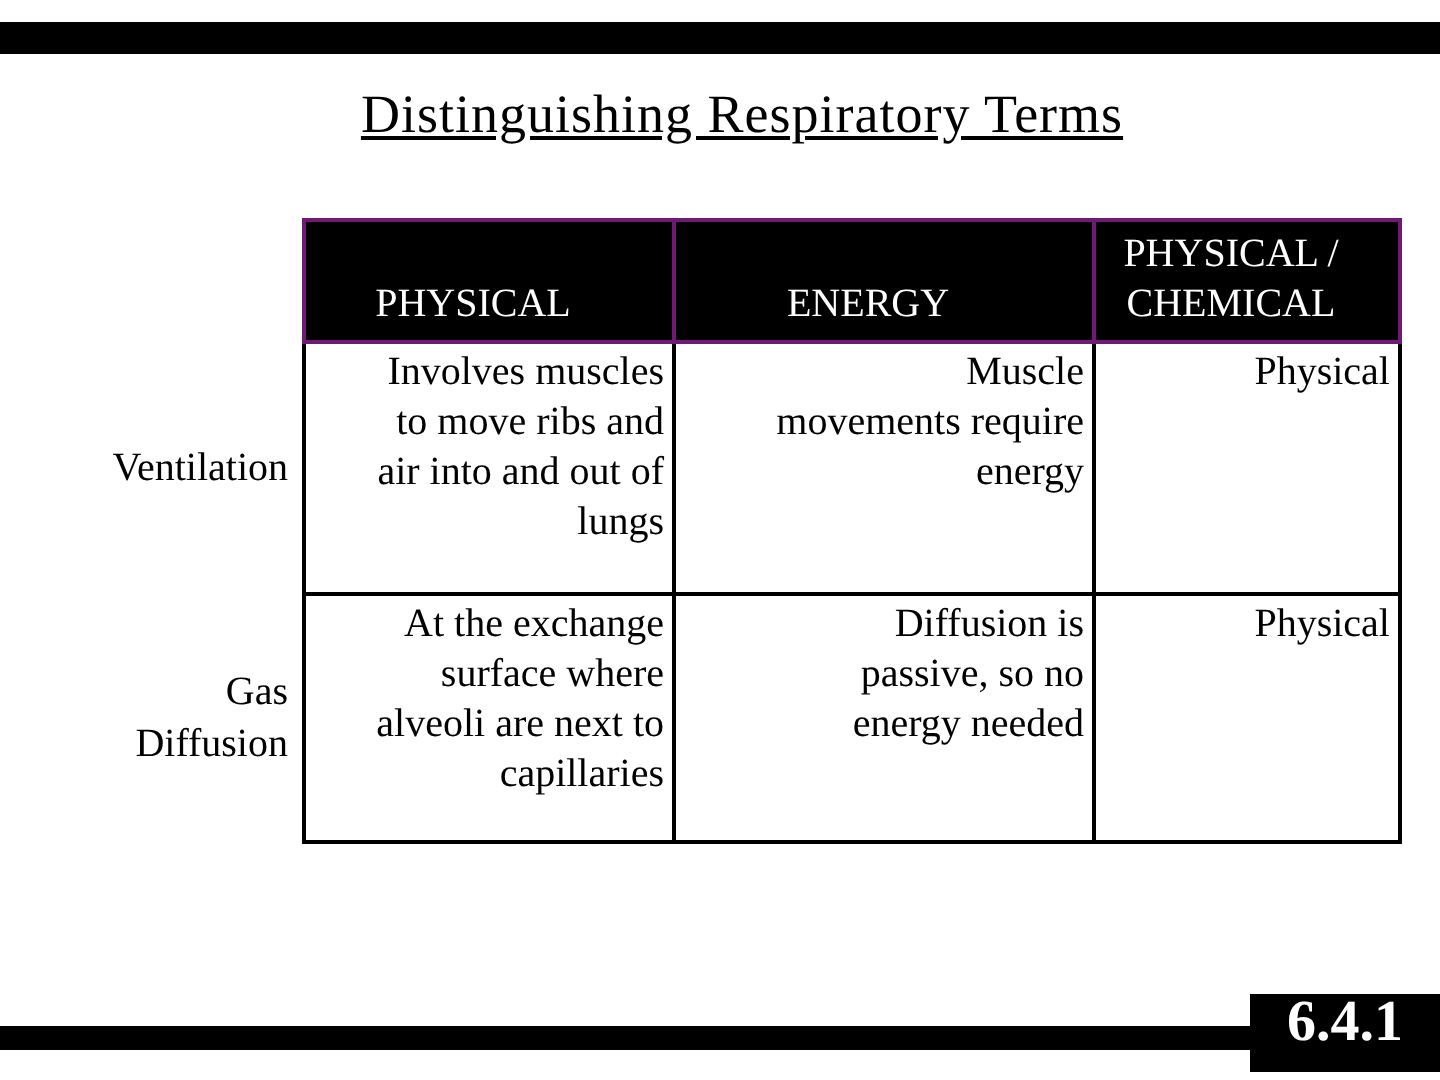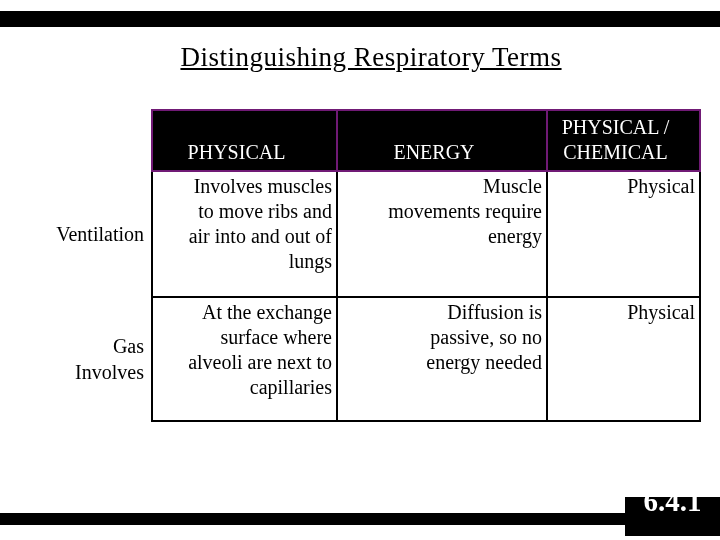--- a/index.html
+++ b/index.html
@@ -74,22 +74,22 @@
     line-height: 26px;
   }
 
   .bottom-bar {
     position: absolute; left: 0; top: 513px;
     width: 720px; height: 12px; background: #000000;
   }
   .slide-number-box {
     position: absolute; left: 625px; top: 497px;
     width: 95px; height: 39px; background: #000000;
-    display: flex; align-items: flex-end; justify-content: center;
-    padding-bottom: 20px; box-sizing: border-box;
+    display: flex; justify-content: center;
+    padding-bottom: 5px; box-sizing: border-box;
   }
   .slide-number {
     color: #ffffff; font-weight: bold;
     font-size: 29px; line-height: 1.0;
   }
 </style>
 </head>
 <body>
 
 <div class="slide">
@@ -120,21 +120,21 @@
 to move ribs and
 air into and out of
 lungs</td>
           <td class="data-cell">Muscle
 movements require
 energy</td>
           <td class="data-cell">Physical</td>
         </tr>
         <tr class="row-2">
           <td class="label-cell">Gas
-Involves</td>
+Diffusion</td>
           <td class="data-cell">At the exchange
 surface where
 alveoli are next to
 capillaries</td>
           <td class="data-cell">Diffusion is
 passive, so no
 energy needed</td>
           <td class="data-cell">Physical</td>
         </tr>
       </tbody>

